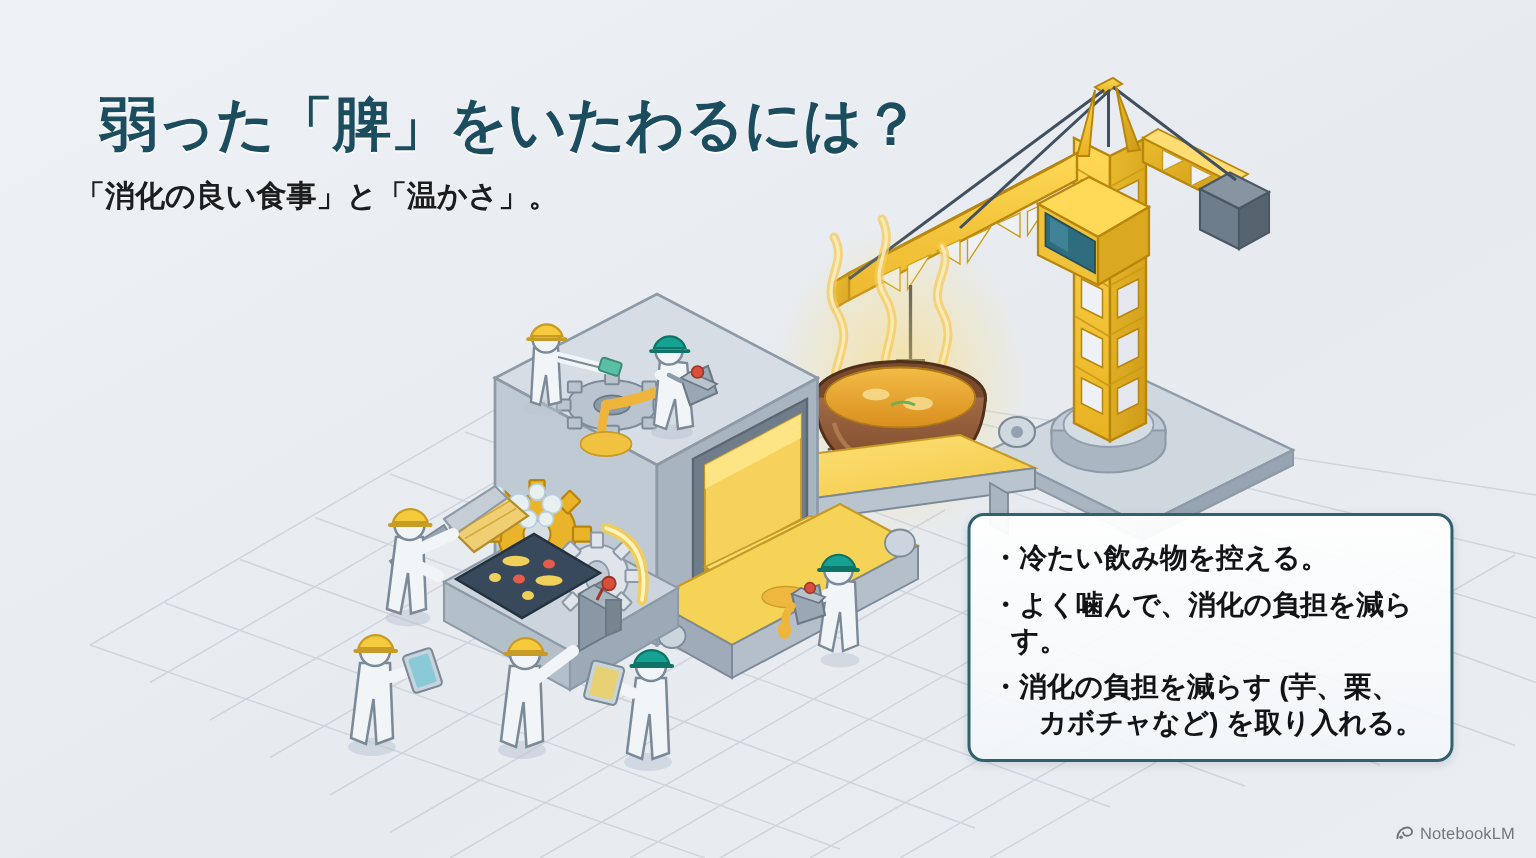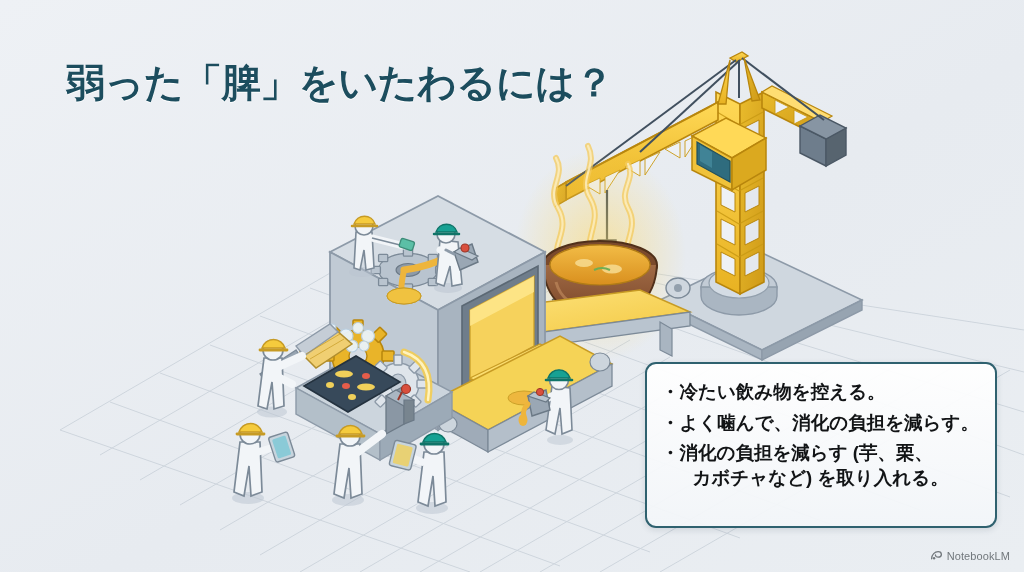--- a/index.html
+++ b/index.html
@@ -25,21 +25,21 @@
   #subtitle{
     position:absolute;left:50px;top:116px;
     font-size:20px;font-weight:bold;line-height:1.5;
     color:#1b1d1f;white-space:nowrap;
     text-shadow:0 1px 0 rgba(255,255,255,.7);
   }
   #subtitle div{margin:0;padding:0;}
 
   
   #bullet-card{
-    position:absolute;left:645px;top:362px;width:352px;height:166px;
+    position:absolute;left:645px;top:342px;width:324px;height:166px;
     box-sizing:border-box;
     border:2px solid #2f616f;border-radius:11px;
     background:linear-gradient(180deg,rgba(255,255,255,.95),rgba(243,246,249,.93));
     box-shadow:0 2px 6px rgba(40,60,75,.14);
     padding:16px 14px 12px 14px;
   }
   #bullet-card ul{list-style:none;margin:0;padding:0;}
   #bullet-card li{
     font-size:18.5px;font-weight:bold;color:#121416;
     line-height:1.33;margin-bottom:6px;
@@ -488,20 +488,21 @@
         <rect x="395" y="445" width="16" height="20" rx="1.5" fill="#f0d05a" opacity=".8"></rect>
       </g>
     </g>
 
     <ellipse cx="404" cy="296" rx="17" ry="8" fill="#f0c240" stroke="#c79b24" stroke-width="1"></ellipse>
   </svg>
 
   <div id="title">弱った「脾」をいたわるには？</div>
 
   <div id="subtitle">
+    <div>「消化の良い食事」と「温かさ」。</div>
   </div>
 
   <div id="bullet-card">
     <ul>
       <li>・冷たい飲み物を控える。</li>
       <li>・よく噛んで、消化の負担を減らす。</li>
       <li>・消化の負担を減らす (芋、栗、
 　カボチャなど) を取り入れる。</li>
     </ul>
   </div>

